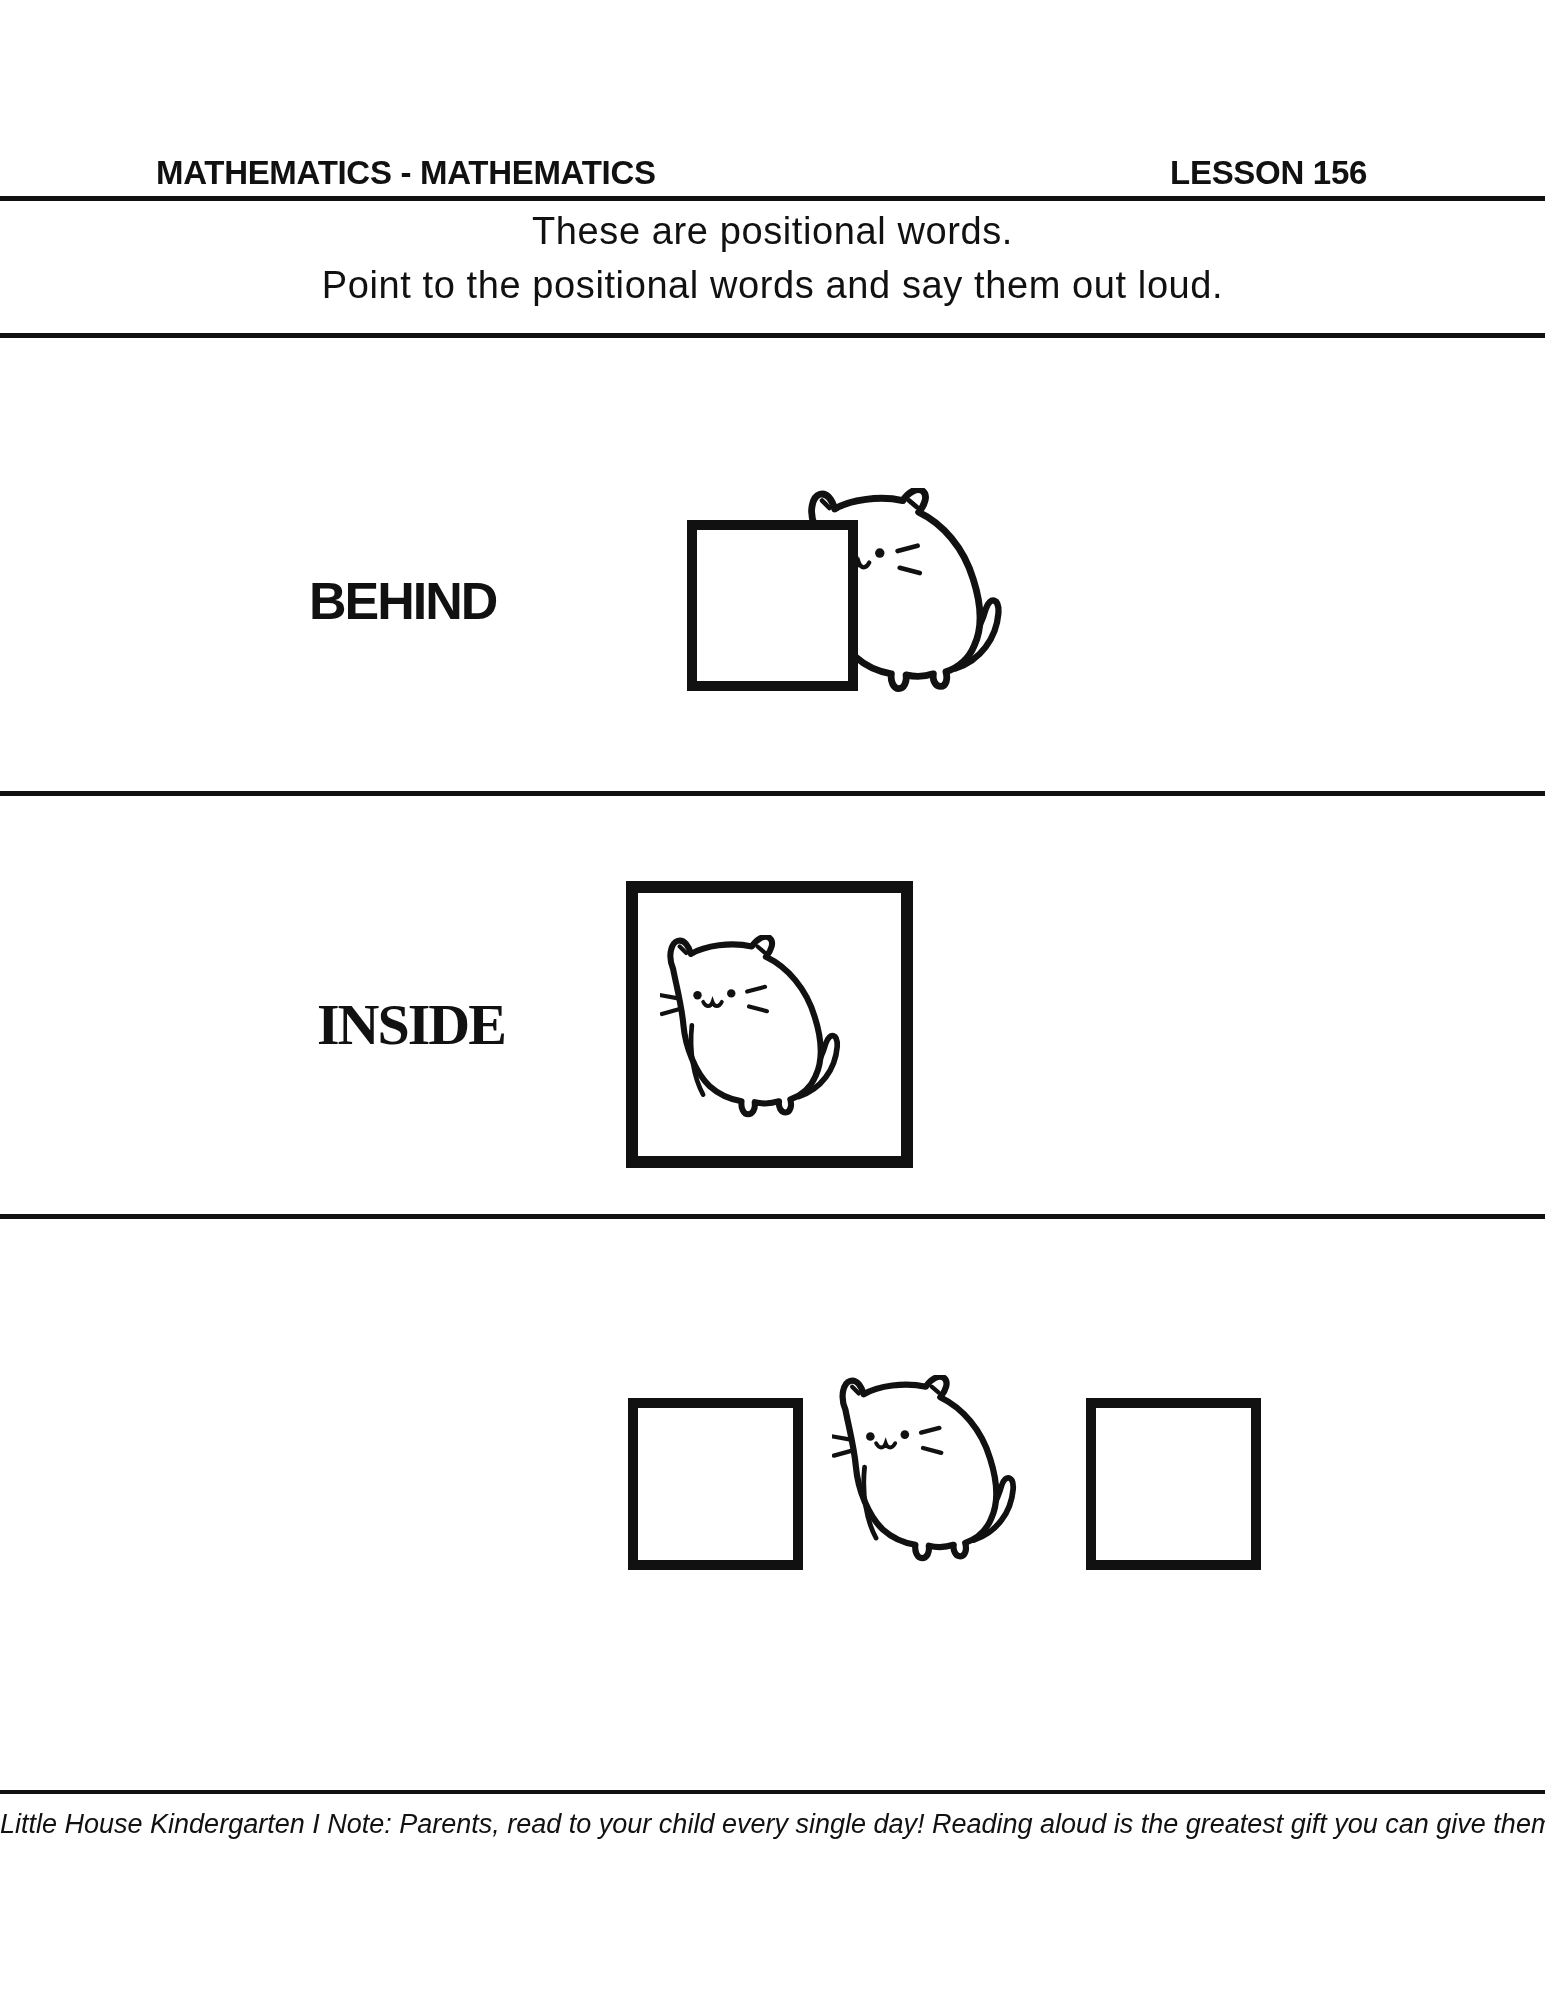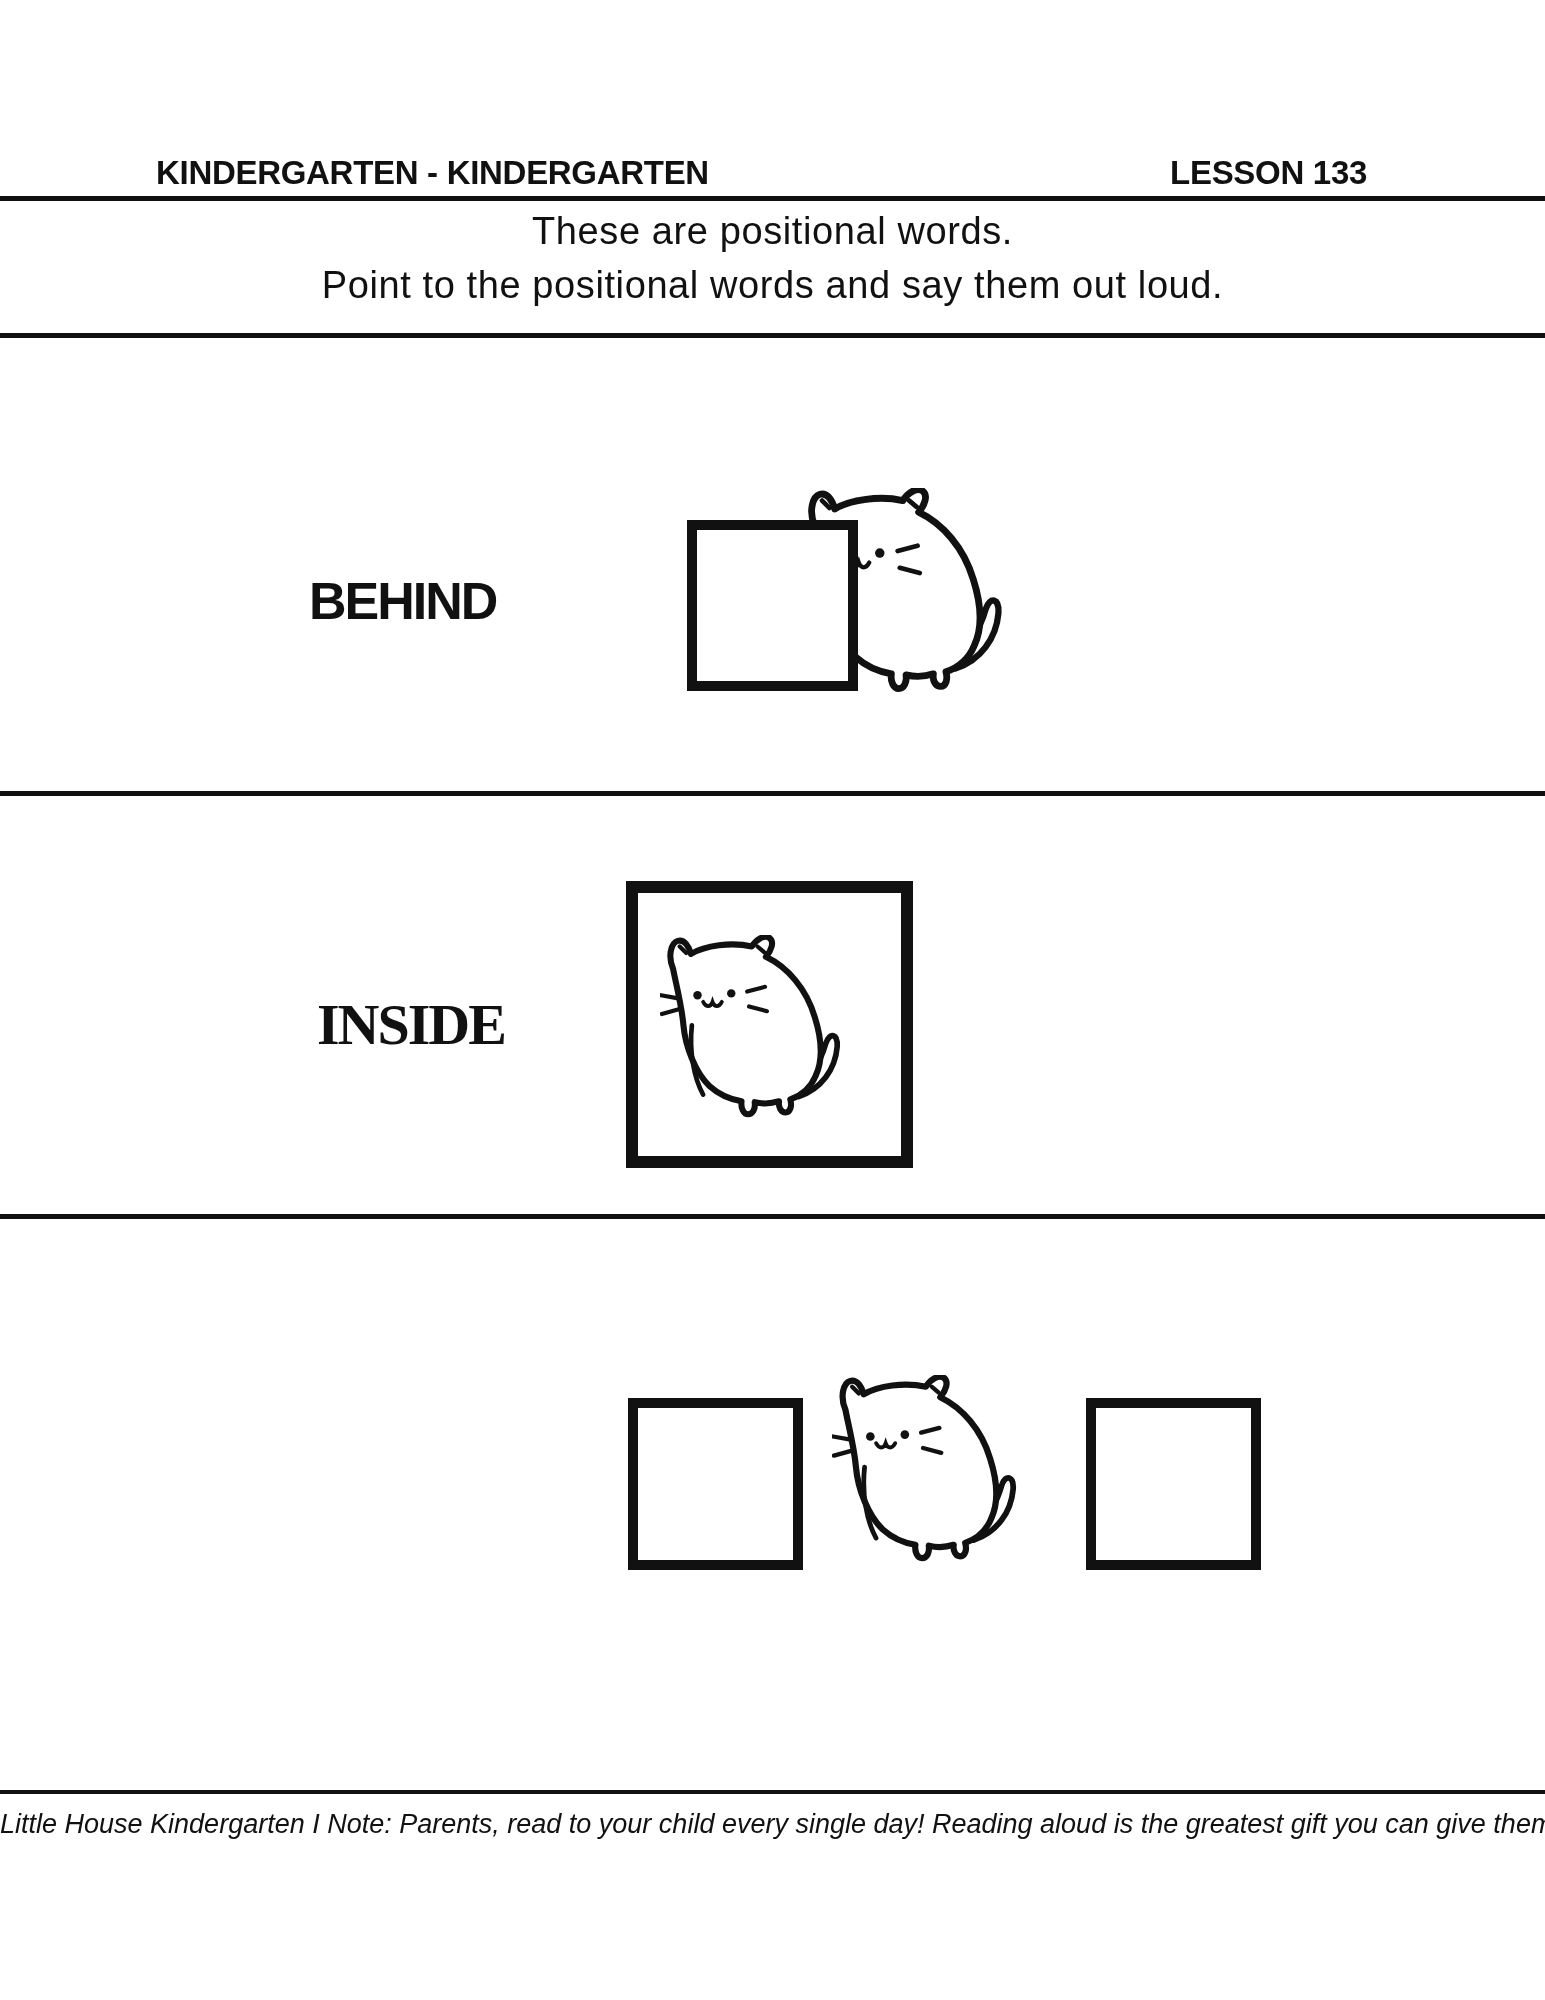--- a/index.html
+++ b/index.html
@@ -62,22 +62,22 @@
     letter-spacing:0px;
     line-height:1.2;
     white-space:nowrap;
   }
 </style>
 </head>
 <body>
 
 <div class="page">
 
-  <div class="hdr left">KINDERGARTEN - KINDERGARTEN</div>
-  <div class="hdr right">LESSON 133</div>
+  <div class="hdr left">MATHEMATICS - MATHEMATICS</div>
+  <div class="hdr right">LESSON 156</div>
   <div class="rule" style="top:196px; height:5px;"></div>
 
   <p class="instr" style="top:212px; margin:0;">These are positional words.</p>
   <p class="instr" style="top:266px; margin:0;">Point to the positional words and say them out loud.</p>
   <div class="rule" style="top:333px; height:5px;"></div>
 
   <div class="word-label" style="left:309px; top:575px; font-size:52px;">BEHIND</div>
 
   <svg class="cat" style="left:800px; top:488px;" width="252" height="210" viewBox="0 0 240 200">
     <path d="M148 172 C172 164 187 143 189 119 C190 105 181 103 177 115 C172 133 162 152 141 163" fill="#ffffff" stroke="#111111" stroke-width="6" stroke-linecap="round"></path>

